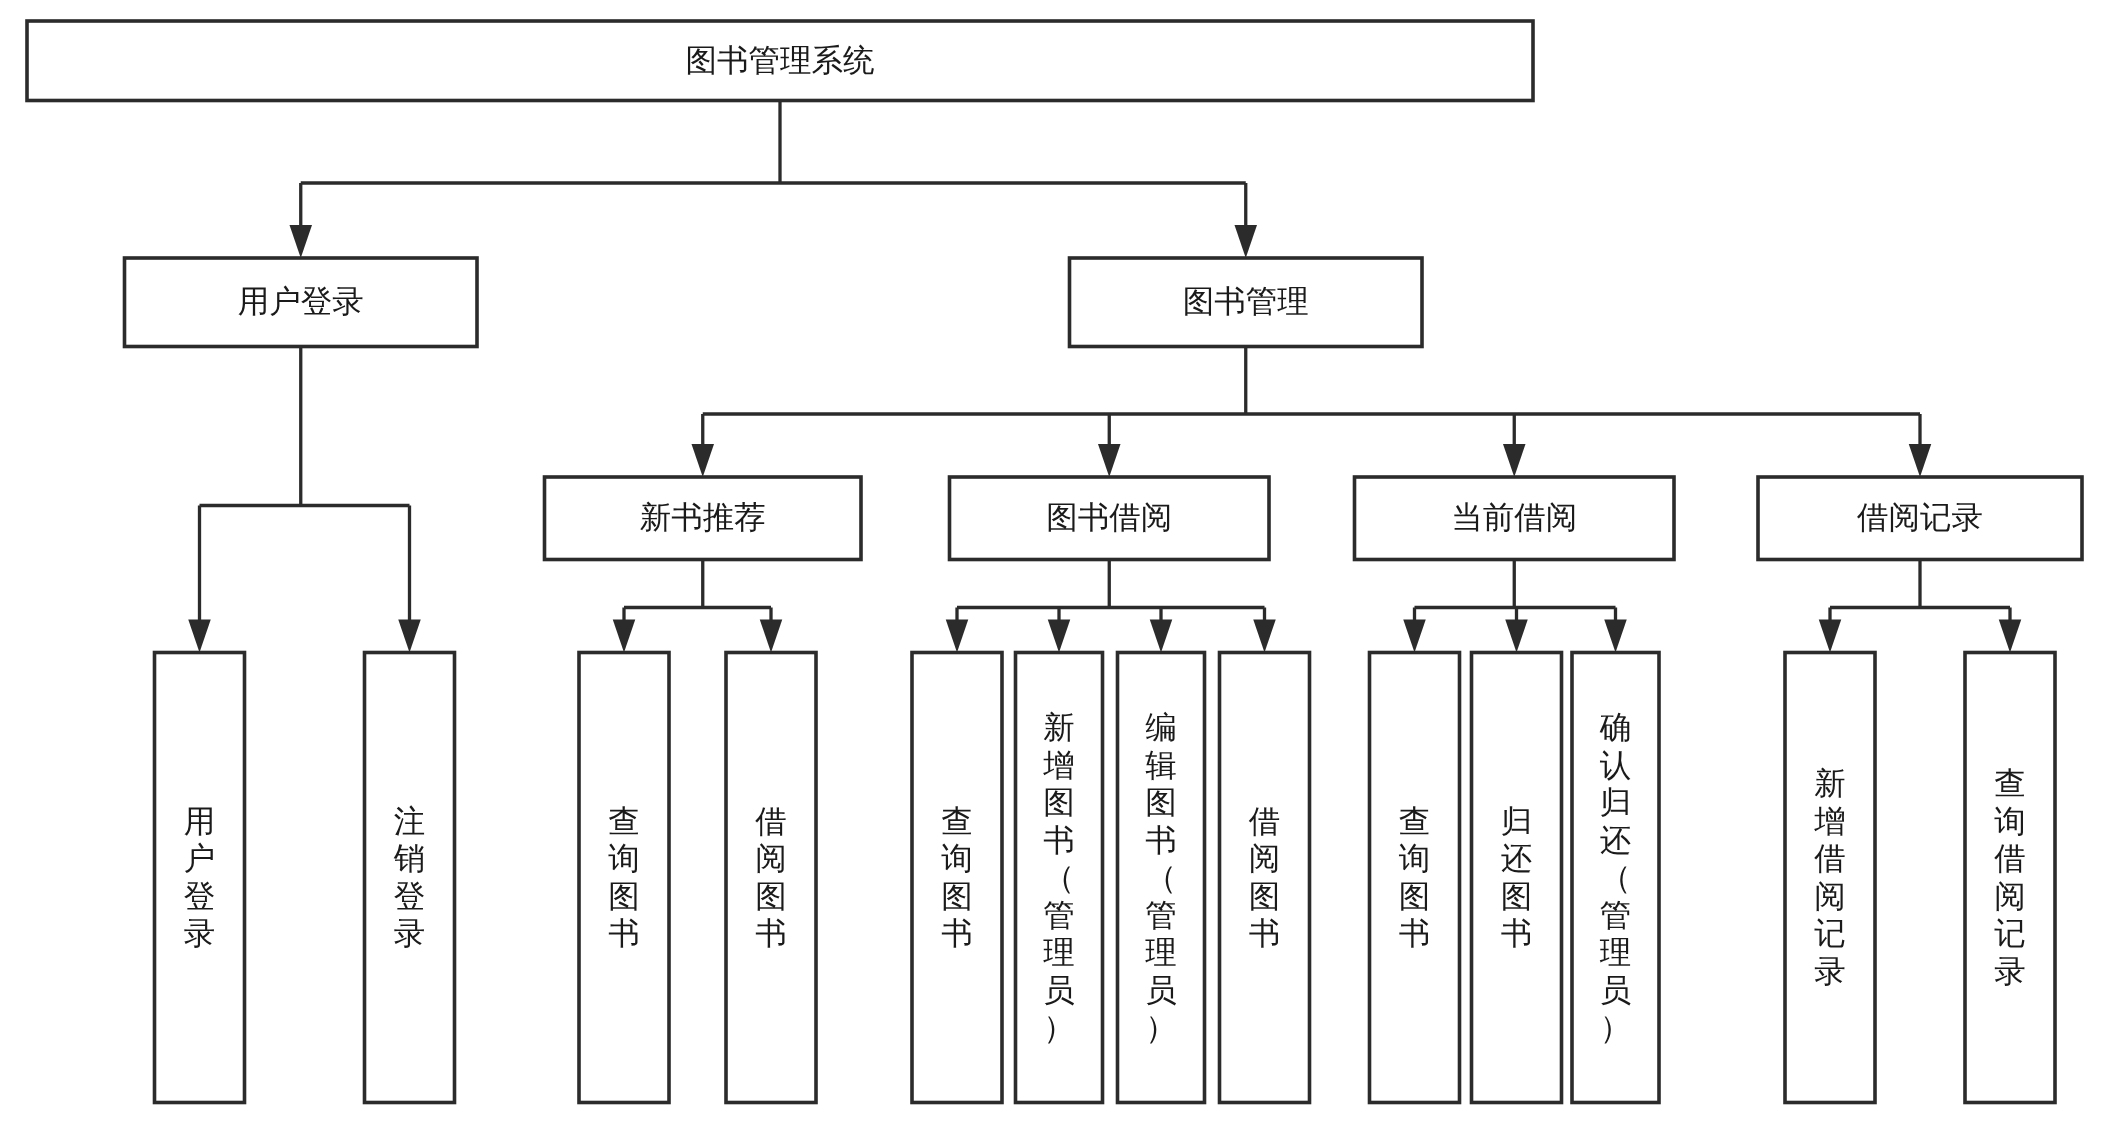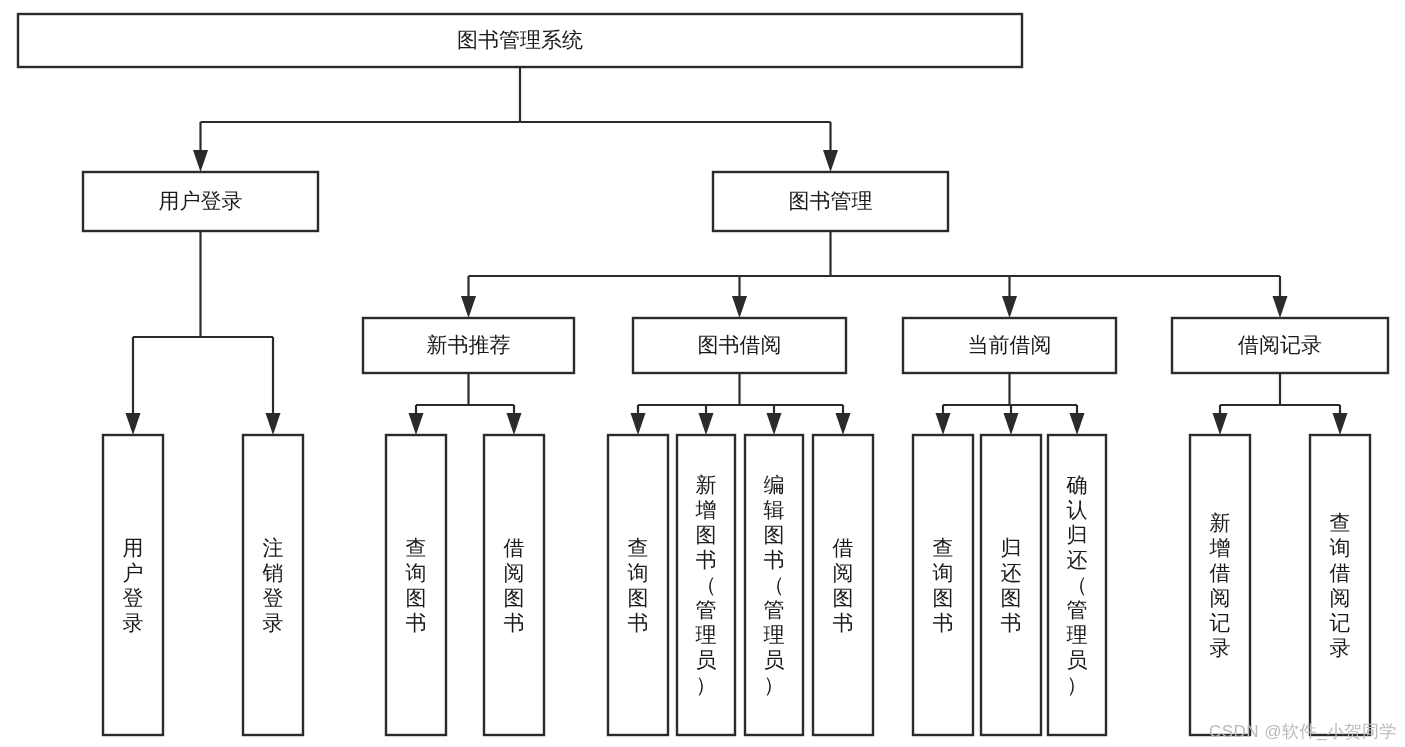--- a/index.html
+++ b/index.html
@@ -215,14 +215,13 @@
         <g>
           <rect x="1190" y="435" width="60" height="300" class="node-box"></rect>
           <text x="1220" class="node-label-v"><tspan x="1220" y="529.5">新</tspan><tspan x="1220" y="554.5">增</tspan><tspan x="1220" y="579.5">借</tspan><tspan x="1220" y="604.5">阅</tspan><tspan x="1220" y="629.5">记</tspan><tspan x="1220" y="654.5">录</tspan></text>
         </g>
         <g>
           <rect x="1310" y="435" width="60" height="300" class="node-box"></rect>
           <text x="1340" class="node-label-v"><tspan x="1340" y="529.5">查</tspan><tspan x="1340" y="554.5">询</tspan><tspan x="1340" y="579.5">借</tspan><tspan x="1340" y="604.5">阅</tspan><tspan x="1340" y="629.5">记</tspan><tspan x="1340" y="654.5">录</tspan></text>
         </g>
       </g>
   </svg>
-  <div class="watermark">CSDN @软件_小贺同学</div>
 </div>
 
 </body></html>

